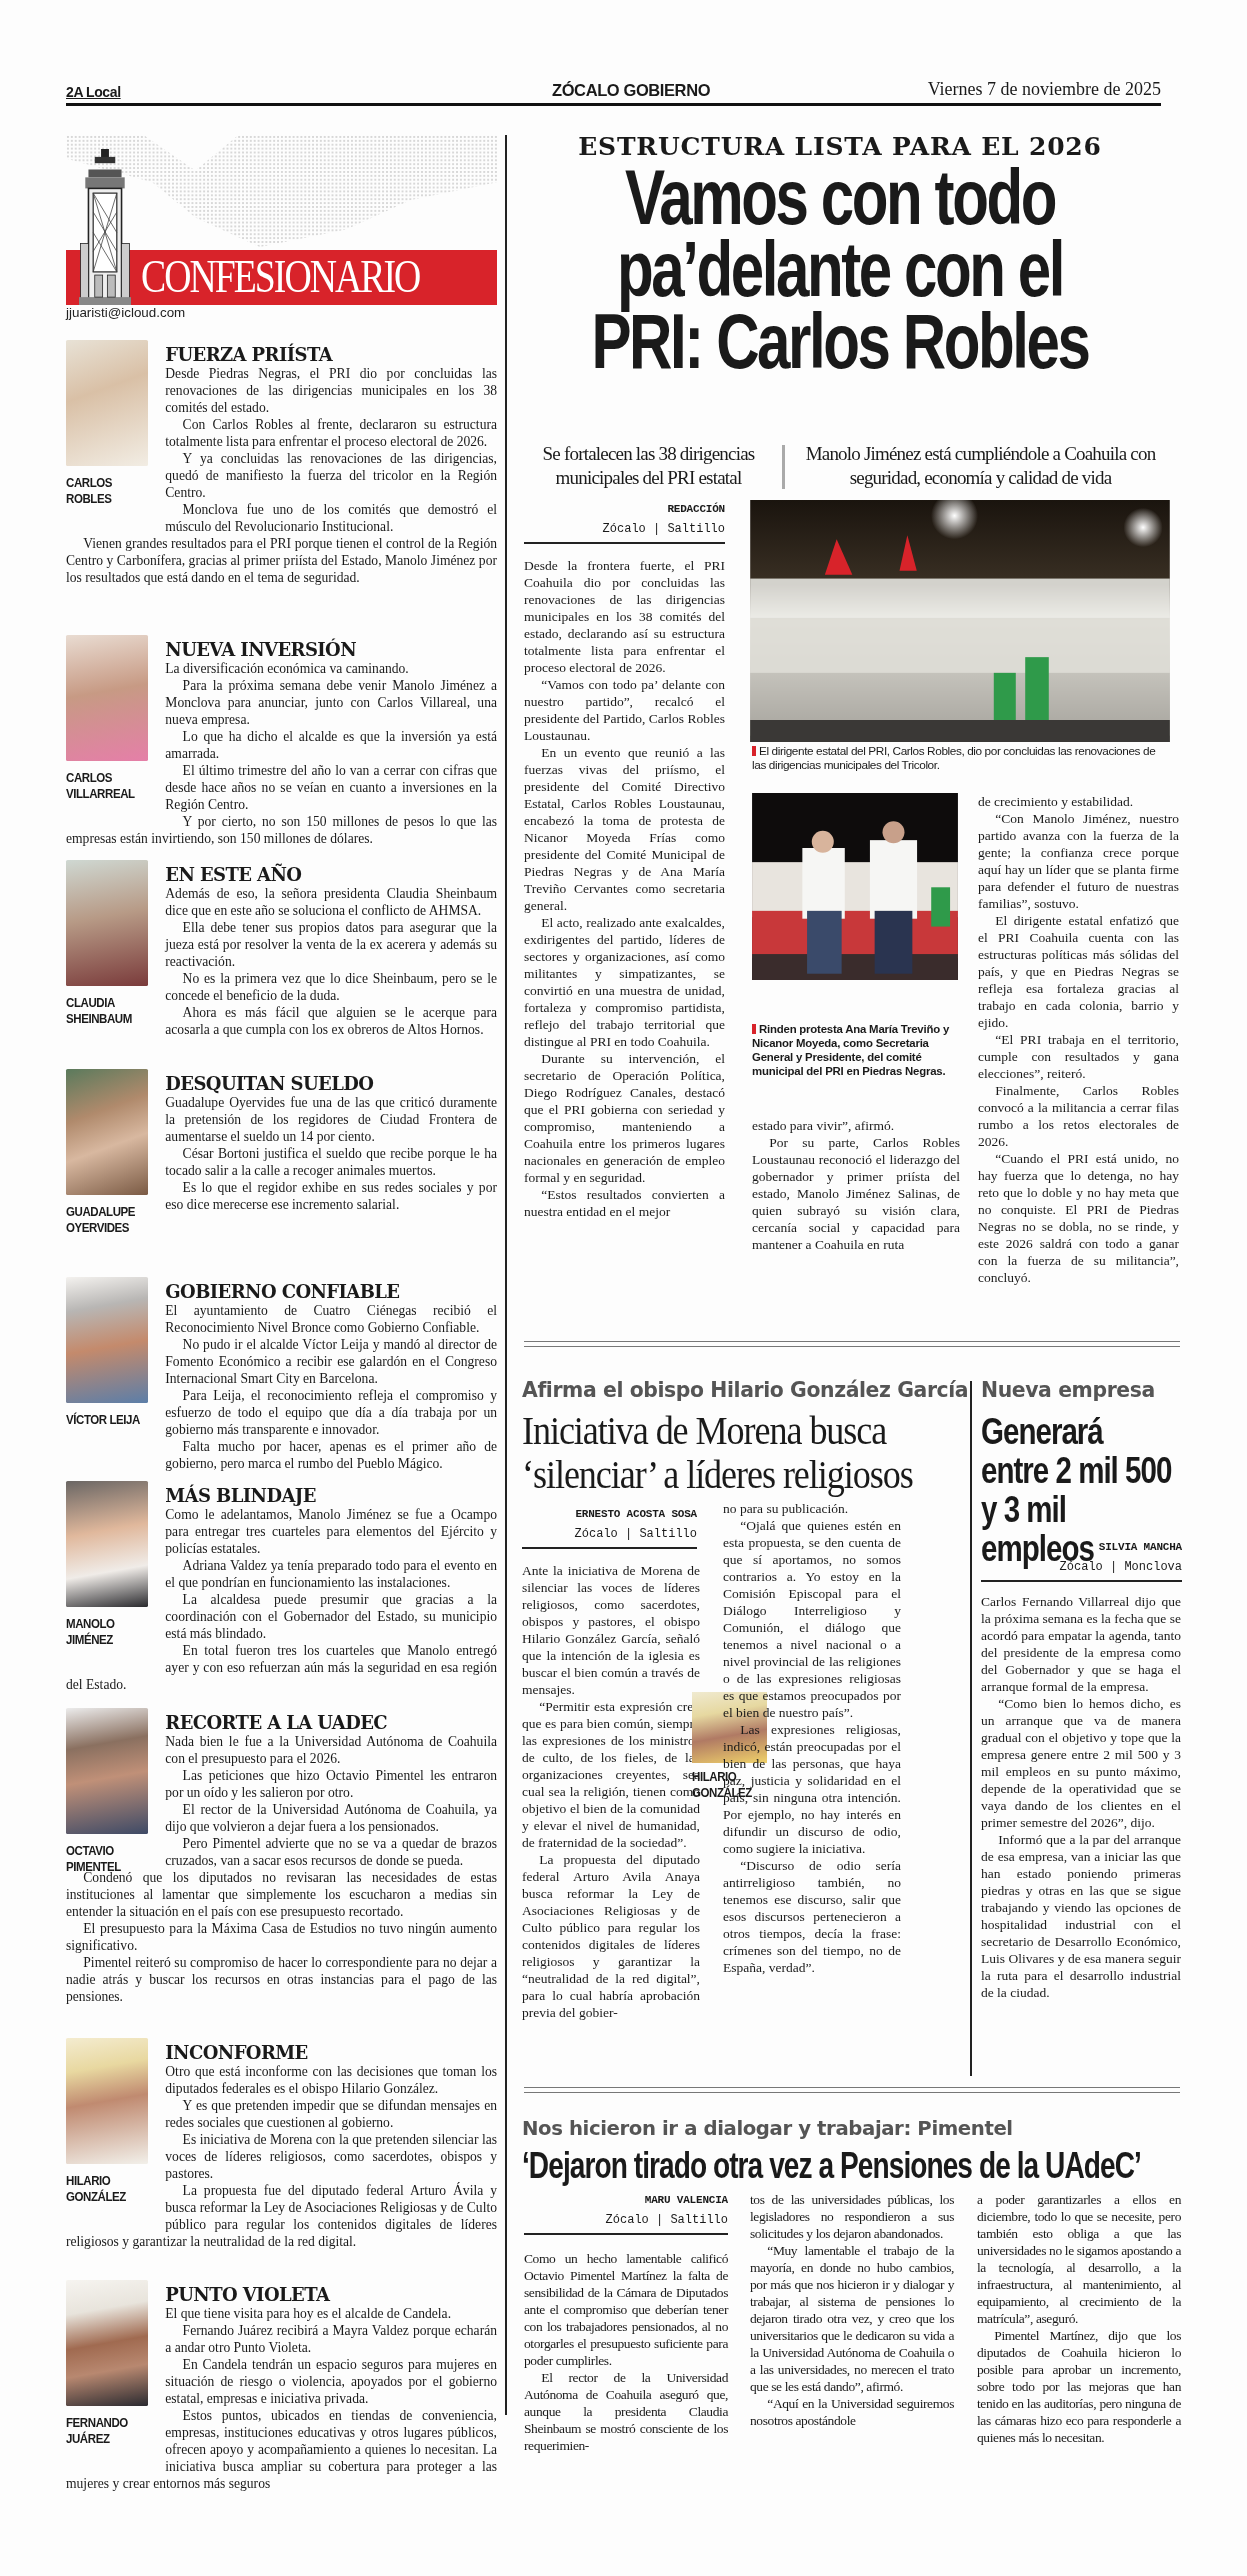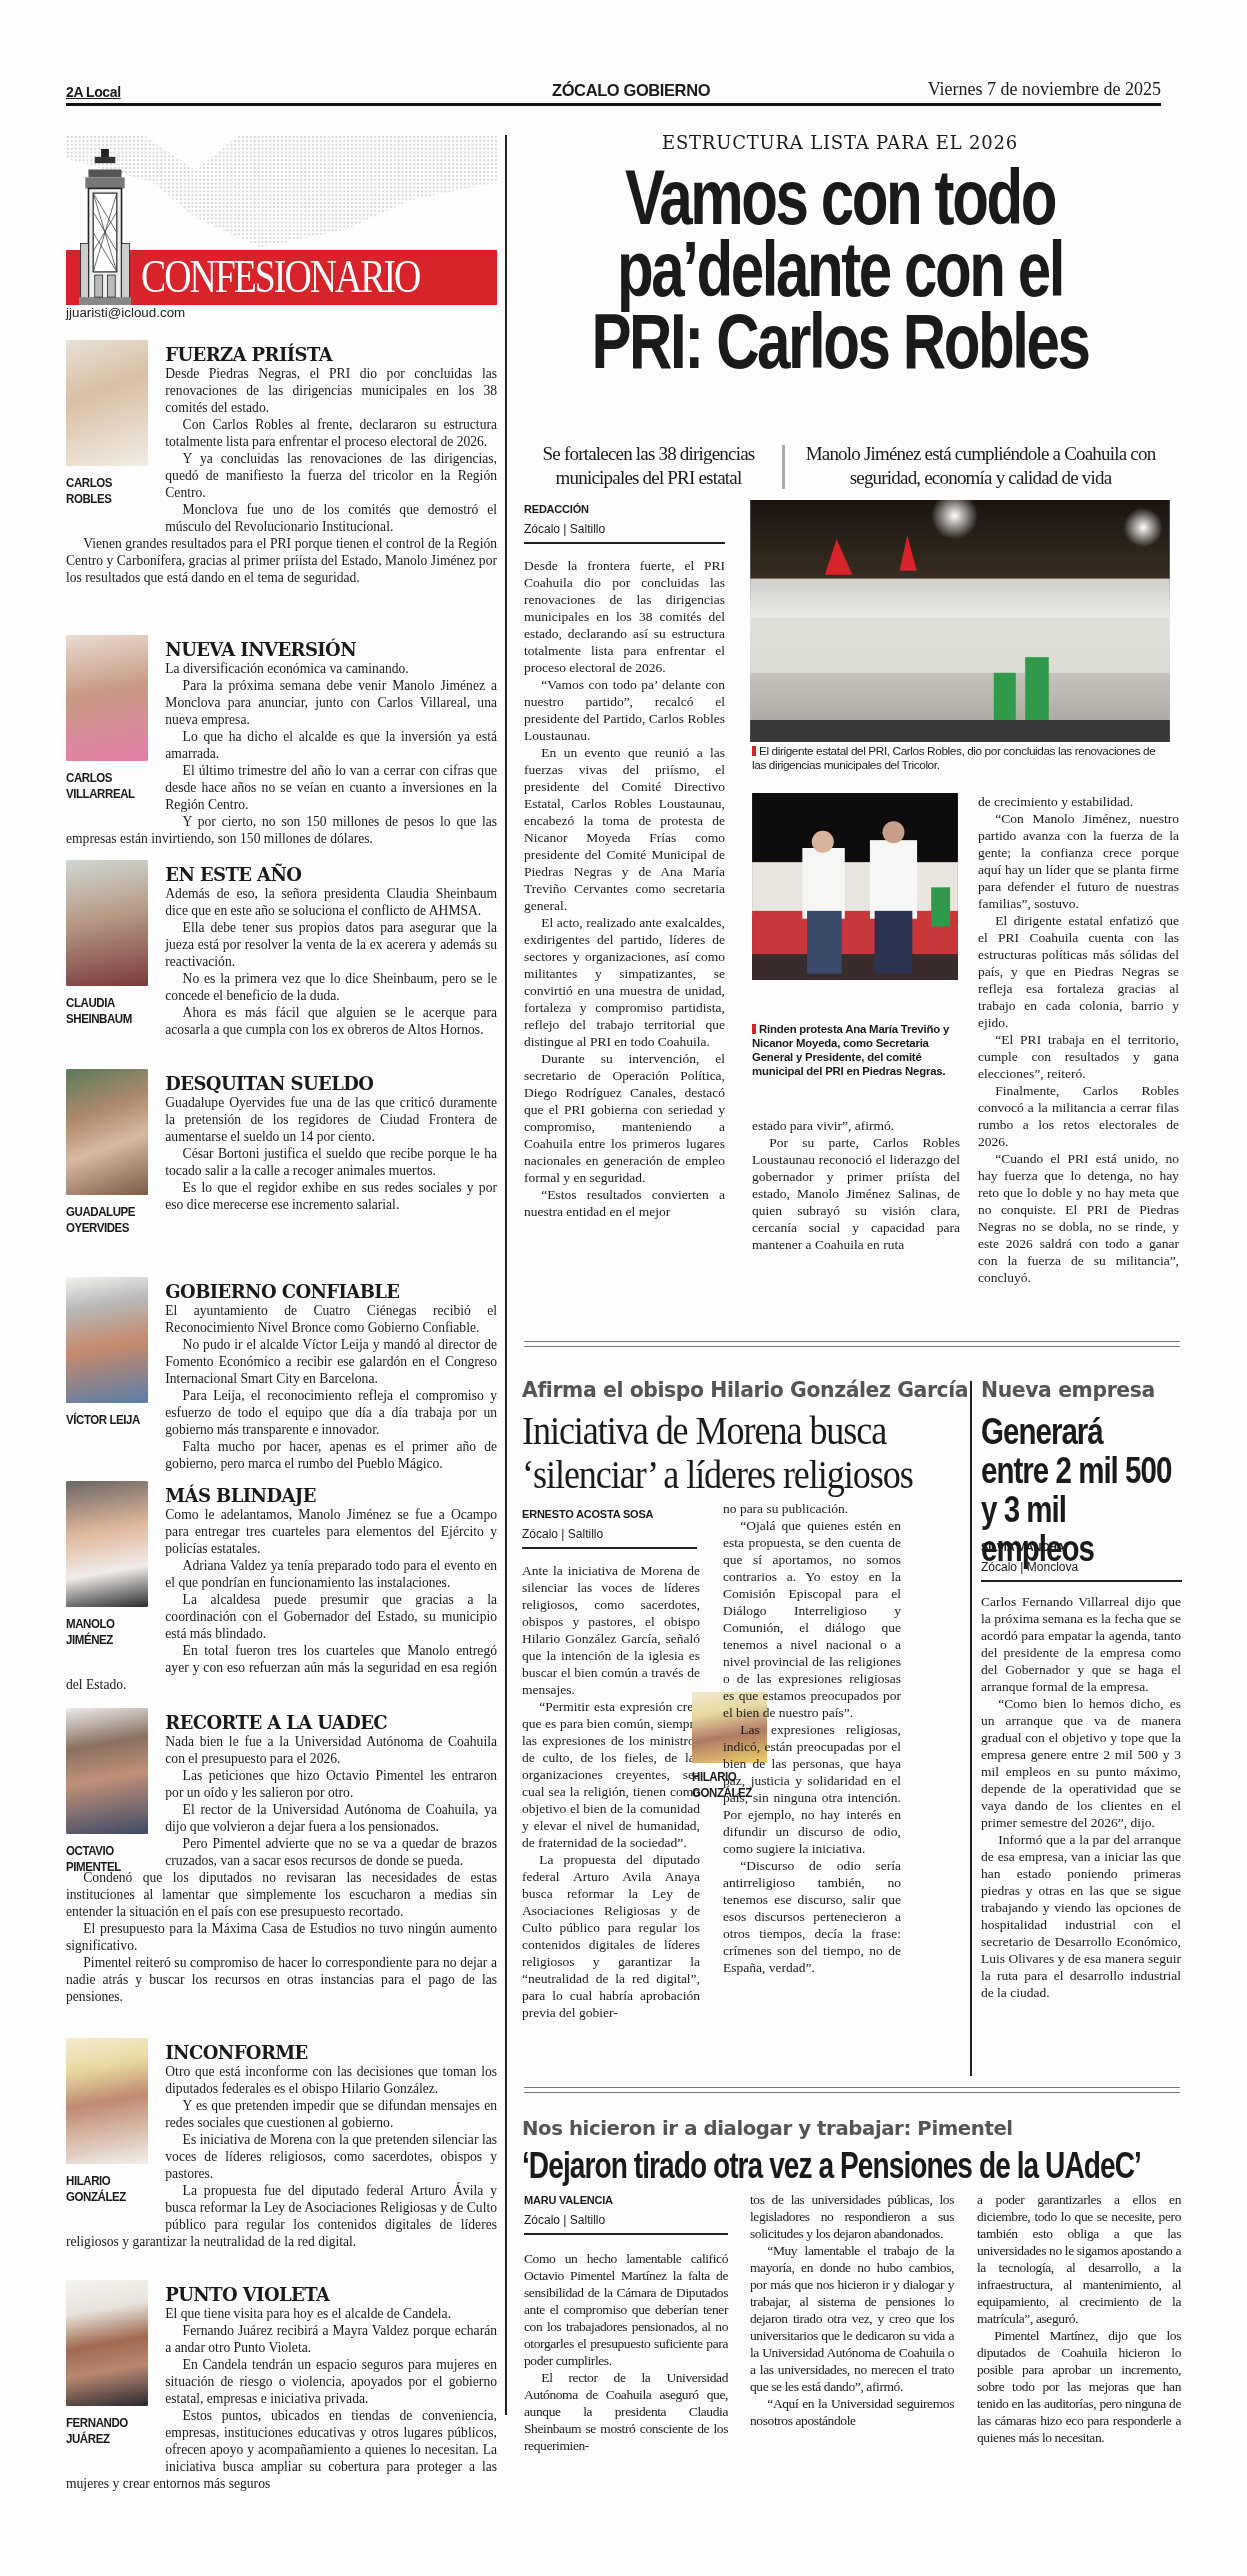--- a/index.html
+++ b/index.html
@@ -30,29 +30,29 @@
   .conf { position: absolute; left: 66px; width: 431px; font-size: 13.6px; line-height: 17px; }
   .conf .photo { float: left; width: 82px; height: 126px; margin: 0 17.3px 1.6px 0; position: relative; shape-outside: margin-box; }
   .conf .photo .img { width: 82px; height: 126px; border-radius: 1.6px; }
   .conf .photo .cap { position: absolute; left: 0; top: 135px; width: 94px; font-family: "Liberation Sans", sans-serif; font-weight: bold; font-size: 13.4px; line-height: 15.7px; letter-spacing: -0.5px; transform: scaleX(.86); transform-origin: left; }
   .conf .spacer { float: left; clear: left; width: 82px; height: 63px; margin-right: 17.3px; }
   .conf h3 { font-family: "DejaVu Serif", serif; font-weight: bold; font-size: 18px; line-height: 21px; letter-spacing: -0.6px; margin-top: 4px; }
   .conf p { text-align: justify; hyphens: auto; }
   .conf p.in { text-indent: 17.3px; }
 
   
-  .kicker { position: absolute; left: 519px; top: 132px; width: 642px; text-align: center; font-family: "DejaVu Serif", serif; font-weight: normal; font-size: 18px; letter-spacing: 0.8px; }
+  .kicker { position: absolute; left: 519px; top: 132px; width: 642px; text-align: center; font-family: "DejaVu Serif", serif; font-weight: bold; font-size: 25px; letter-spacing: 0.8px; }
   .headline { position: absolute; left: 511px; top: 161px; width: 658px; text-align: center; font-family: "Liberation Sans", sans-serif; font-weight: bold; font-size: 77px; line-height: 72px; letter-spacing: -3.1px; transform: scaleX(.78); transform-origin: center top; }
   .decks { position: absolute; left: 526px; top: 414px; width: 642px; height: 50px; margin-top: 28px; }
   .deck { position: absolute; top: 0; font-size: 19px; line-height: 23.6px; text-align: center; letter-spacing: -0.8px; }
   .deck.l { left: 0; width: 245px; }
   .deck.r { left: 267px; width: 375px; }
   .decks .sep { position: absolute; left: 256px; top: 3.1px; width: 3.1px; height: 44px; background: #aaa; }
 
-  .byline { position: absolute; font-family: Liberation Sans, sans-serif; }
+  .byline { position: absolute; font-family: Liberation Mono, monospace; text-align: right; }
   .byline .name { font-weight: bold; font-size: 11px; letter-spacing: -0.2px; }
   .byline .loc { font-size: 12px; margin-top: 7px; }
   .byline .rule { height: 1.6px; background: #222; margin-top: 6.3px; }
 
   .col { position: absolute; font-size: 13.5px; line-height: 17px; text-align: justify; hyphens: auto; }
   .col p { text-indent: 17.3px; }
   .col p.ni { text-indent: 0; }
 
   .photo-main { position: absolute; left: 750px; top: 500px; width: 420px; height: 242px; }
   .photo2 { position: absolute; left: 752px; top: 793px; width: 206px; height: 187px; }

